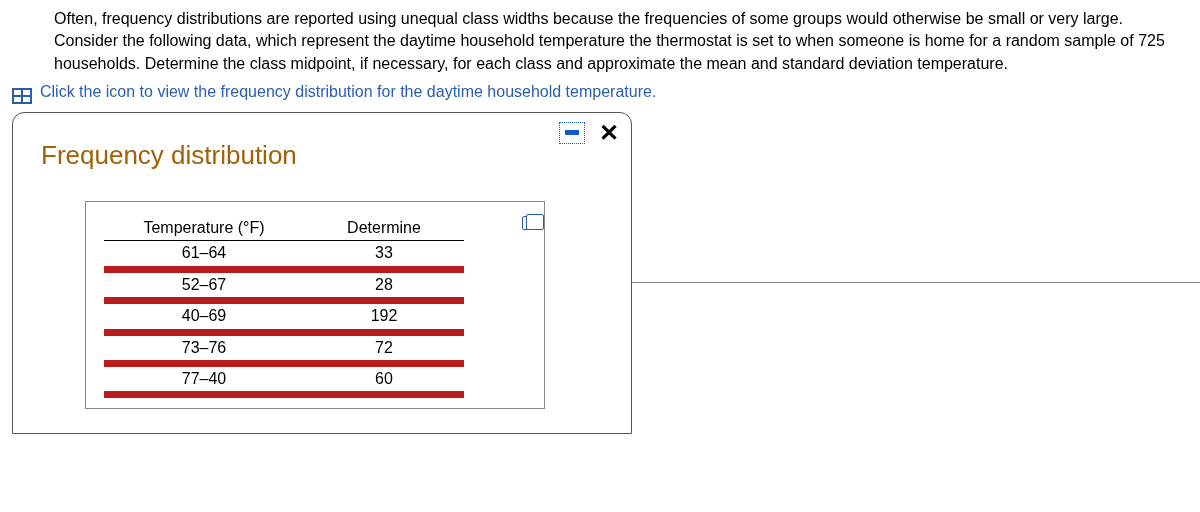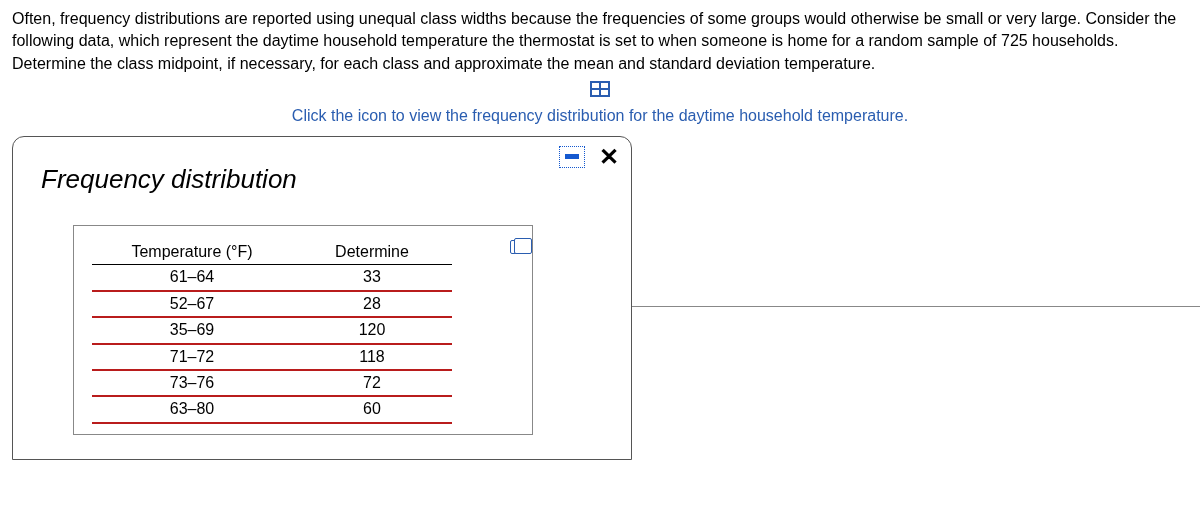--- a/index.html
+++ b/index.html
@@ -4,28 +4,27 @@
   <style>
     * { margin: 0; padding: 0; box-sizing: border-box; }
     body {
       font-family: Arial, Helvetica, sans-serif;
       font-size: 16px;
       line-height: 1.4;
       padding: 8px 12px;
       background: #fff;
       color: #000;
     }
-    .intro { margin-bottom: 6px; }
+    .intro { margin-bottom: 6px; margin-left: 42px; }
     .hint-row {
       display: flex;
-      align-items: center;
+      align-items: flex-end;
       gap: 8px;
       margin-top: 4px;
       margin-bottom: 8px;
-      flex-direction: column;
     }
     .table-icon {
       width: 20px;
       height: 16px;
       border: 2px solid #2a5db0;
       background:
         linear-gradient(#2a5db0,#2a5db0) 50% 0/2px 100% no-repeat,
         linear-gradient(#2a5db0,#2a5db0) 0 50%/100% 2px no-repeat;
       flex: 0 0 auto;
       cursor: pointer;
@@ -77,30 +76,29 @@
       font-size: 24px;
       font-weight: 700;
       color: #000;
       cursor: pointer;
       line-height: 1;
       padding: 0 4px;
     }
     .dialog-title {
       font-size: 26px;
       font-weight: 400;
-      color: #000000;
+      color: #a16207;
       margin-top: 6px;
       margin-bottom: 28px;
-      font-style: italic;
     }
     .freq-table-wrap {
       border: 1px solid #888;
       padding: 14px 18px 10px 18px;
       width: 460px;
-      margin-left: 32px;
+      margin-left: 44px;
       position: relative;
     }
     .copy-icon {
       position: absolute;
       right: 6px;
       top: 14px;
       width: 16px;
       height: 14px;
       border: 1.5px solid #2a5db0;
       border-radius: 2px;
@@ -123,21 +121,21 @@
       padding: 1px 12px;
       text-align: center;
       font-size: 16px;
       font-weight: 400;
     }
     .freq-table th { font-weight: 400; }
     .freq-table thead th {
       border-bottom: 1.5px solid #000;
     }
     .freq-table tbody td {
-      border-bottom: 2px solid #b91c1c;
+      border-bottom: 7px solid #b91c1c;
     }
     .col-temp { width: 200px; }
     .col-freq { width: 160px; }
   </style>
 </head>
 <body>
 
 <p class="intro">Often, frequency distributions are reported using unequal class widths because the frequencies of some groups would otherwise be small or very large. Consider the following data, which represent the daytime household temperature the thermostat is set to when someone is home for a random sample of 725 households. Determine the class midpoint, if necessary, for each class and approximate the mean and standard deviation temperature.</p>
 
 <div class="hint-row">
@@ -169,32 +167,28 @@
         <tbody>
           <tr>
             <td>61–64</td>
             <td>33</td>
           </tr>
           <tr>
             <td>52–67</td>
             <td>28</td>
           </tr>
           <tr>
-            <td>35–69</td>
-            <td>120</td>
-          </tr>
-          <tr>
-            <td>71–72</td>
-            <td>118</td>
+            <td>40–69</td>
+            <td>192</td>
           </tr>
           <tr>
             <td>73–76</td>
             <td>72</td>
           </tr>
           <tr>
-            <td>63–80</td>
+            <td>77–40</td>
             <td>60</td>
           </tr>
         </tbody>
       </table>
     </div>
   </div>
 </div>
 
 </body></html>

